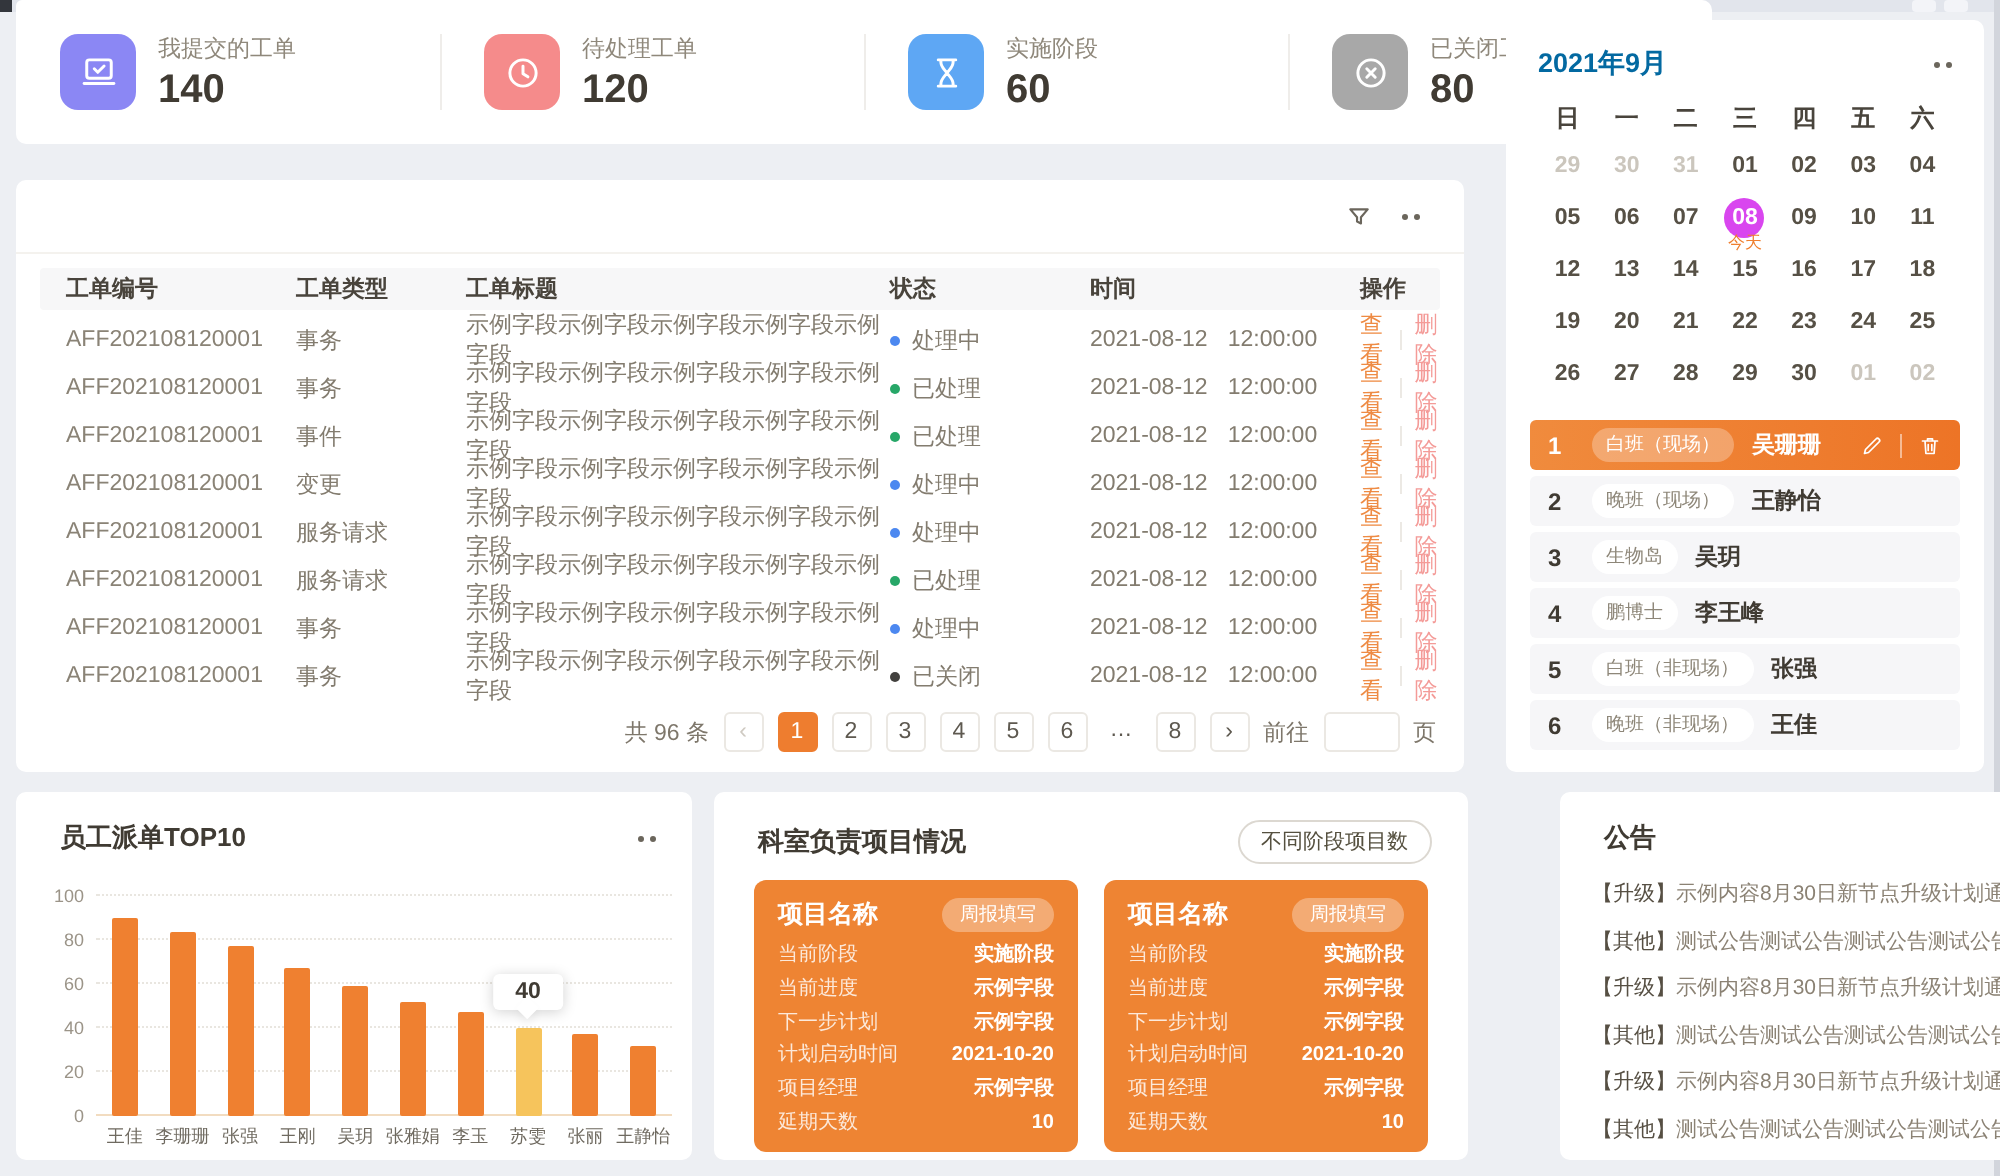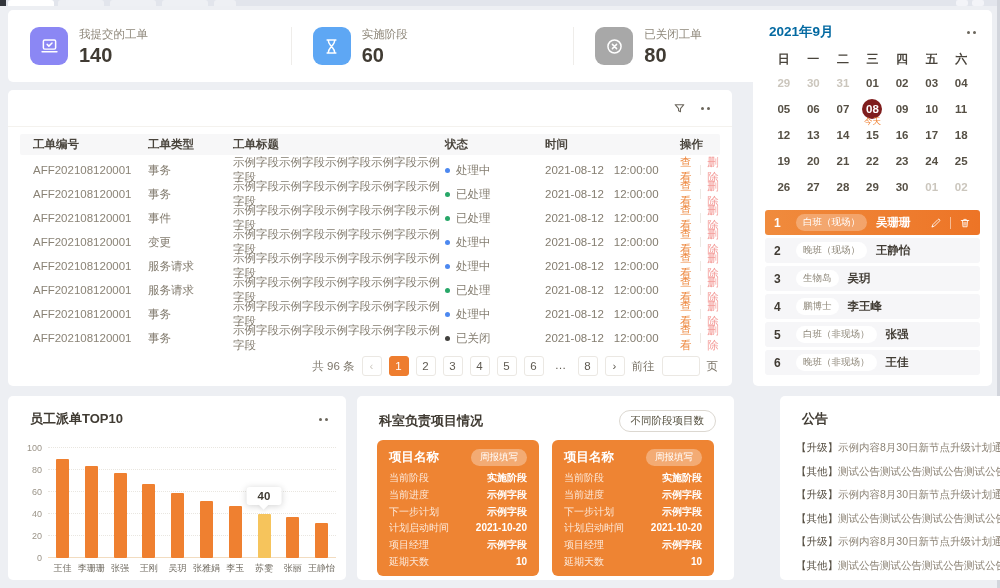--- a/index.html
+++ b/index.html
@@ -10,21 +10,21 @@
   .topstrip { position:absolute; top:0; left:0; right:0; height:6px; background:#e2e5ec; }
   .ts-dark { position:absolute; left:0; top:0; width:6px; height:6px; background:#33363c; }
   .ts-tab { position:absolute; top:0; height:6px; border-radius:3px 3px 0 0; background:#eef0f4; }
   .ts-tab.active { background:#ffffff; }
   .ts-sq { position:absolute; top:0; height:6px; width:12px; background:#f3f4f8; border-radius:2px; }
   .vscroll { position:absolute; right:0; top:0; width:3px; height:588px; background:#d2d5dc; }
 
   .card { position:absolute; background:#fff; border-radius:5px; }
 
   
-  #stats { left:8px; top:10px; width:848px; height:72px; display:flex; align-items:flex-start; }
+  #stats { left:8px; top:0; width:848px; height:72px; display:flex; align-items:flex-start; }
   .stat { flex:1; display:flex; align-items:center; padding-left:22px; position:relative; height:100%; }
   .stat:not(:first-child)::before { content:""; position:absolute; left:0; top:17px; bottom:17px; width:1px; background:#efedea; }
   .stat-icon { width:38px; height:38px; border-radius:9px; display:flex; align-items:center; justify-content:center; flex:none; }
   .stat-info { margin-left:11px; }
   .stat-label { font-size:11.5px; color:#8f887b; margin-bottom:3px; white-space:nowrap; }
   .stat-value { font-size:20px; font-weight:bold; color:#403b33; line-height:1; }
 
   
   #orders { left:8px; top:90px; width:724px; height:296px; }
   .tabs { display:flex; align-items:center; height:37px; padding:0 22px 0 24px; border-bottom:1px solid #f4f2ee; }
@@ -54,21 +54,21 @@
 
   
   #rightcard { left:753px; top:10px; width:239px; height:376px; }
   .cal { padding:13px 16px 0; }
   .cal-head { display:flex; justify-content:space-between; align-items:center; }
   .cal-title { font-size:13.5px; font-weight:bold; color:#0369a1; }
   .cal-grid { margin-top:7px; display:grid; grid-template-columns:repeat(7,1fr); }
   .cal-wd { height:22px; font-size:12px; font-weight:bold; color:#49443c; text-align:center; line-height:22px; }
   .cal-day { height:26px; font-size:11.5px; font-weight:600; color:#565045; text-align:center; line-height:26px; position:relative; cursor:pointer; }
   .cal-day.muted { color:#cbc6bd; }
-  .circ { display:inline-block; width:20px; height:20px; border-radius:50%; background:#7f1d1d; color:#fff; line-height:20px; }
+  .circ { display:inline-block; width:20px; height:20px; border-radius:50%; background:#d946ef; color:#fff; line-height:20px; }
   .today-label { position:absolute; left:0; right:0; top:20px; font-size:8.5px; color:#ef7f2f; line-height:10px; font-weight:normal; }
   .shifts { margin:10px 12px 0; }
   .shift { display:flex; align-items:center; height:25px; border-radius:3px; background:#f6f6f8; margin-bottom:3px; padding:0 9px; cursor:pointer; }
   .shift.active { background:linear-gradient(90deg,#f08b3d,#ed7426); }
   .shift-num { width:22px; font-weight:bold; font-size:12px; color:#403b33; }
   .shift.active .shift-num { color:#fff; }
   .badge { background:#fff; border-radius:9px; padding:2px 7px; font-size:9.5px; color:#8e8779; margin-right:9px; white-space:nowrap; }
   .shift.active .badge { background:rgba(255,255,255,.28); color:#fff; }
   .shift-name { font-weight:bold; font-size:11.5px; color:#403b33; }
   .shift.active .shift-name { color:#fff; }
@@ -130,20 +130,32 @@
         <div class="stat-icon" style="background: rgb(139, 135, 244);">
           <svg width="21" height="21" viewBox="0 0 24 24" fill="none" stroke="#fff" stroke-width="1.7" stroke-linecap="round" stroke-linejoin="round">
             <rect x="5" y="4.5" width="14" height="10.5" rx="1.5"></rect>
             <path d="M9.3 9.6l2 2 3.6-3.6"></path>
             <path d="M3.5 18h17"></path>
           </svg>
         </div>
         <div class="stat-info">
           <div class="stat-label">我提交的工单</div>
           <div class="stat-value">140</div>
+        </div>
+      </div>
+      <div class="stat">
+        <div class="stat-icon" style="background: rgb(245, 139, 139);">
+          <svg width="21" height="21" viewBox="0 0 24 24" fill="none" stroke="#fff" stroke-width="1.7" stroke-linecap="round" stroke-linejoin="round">
+            <circle cx="12" cy="12" r="7.5"></circle>
+            <path d="M12 8.2v4.2l2.8 1.8"></path>
+          </svg>
+        </div>
+        <div class="stat-info">
+          <div class="stat-label">待处理工单</div>
+          <div class="stat-value">120</div>
         </div>
       </div>
       <div class="stat">
         <div class="stat-icon" style="background: rgb(94, 167, 244);">
           <svg width="21" height="21" viewBox="0 0 24 24" fill="none" stroke="#fff" stroke-width="1.7" stroke-linecap="round" stroke-linejoin="round">
             <path d="M7 4.5h10M7 19.5h10M8.5 4.5v1.2c0 2.8 2 4.2 3.5 6.3 1.5-2.1 3.5-3.5 3.5-6.3V4.5M8.5 19.5v-1.2c0-2.8 2-4.2 3.5-6.3 1.5 2.1 3.5 3.5 3.5 6.3v1.2"></path>
           </svg>
         </div>
         <div class="stat-info">
           <div class="stat-label">实施阶段</div>

